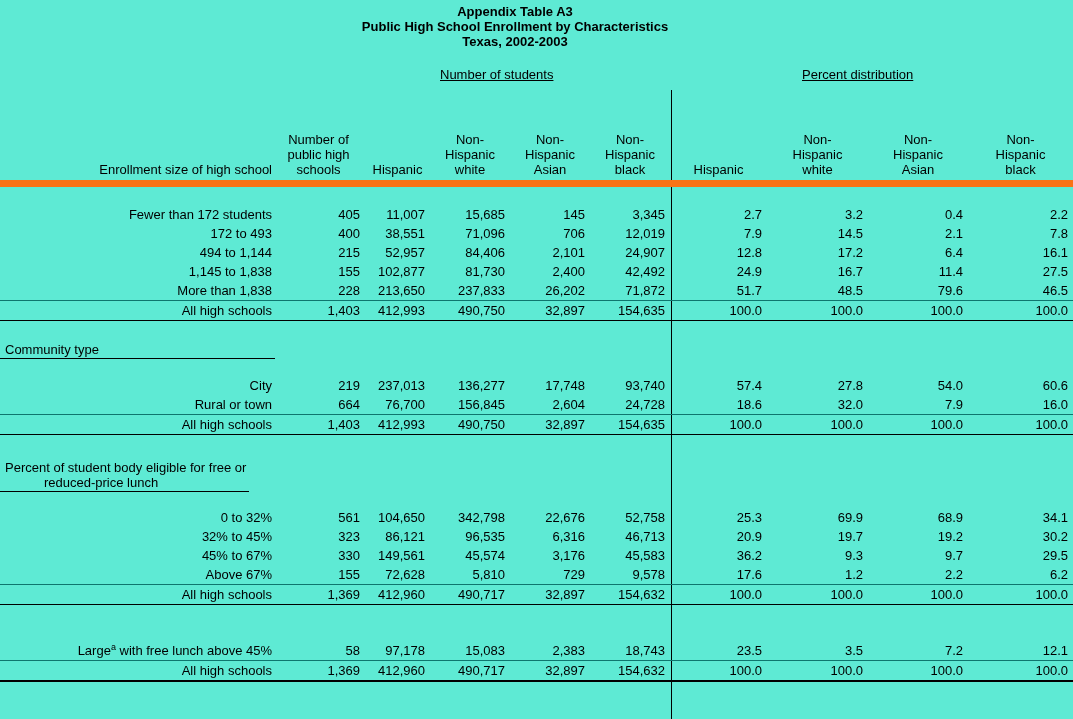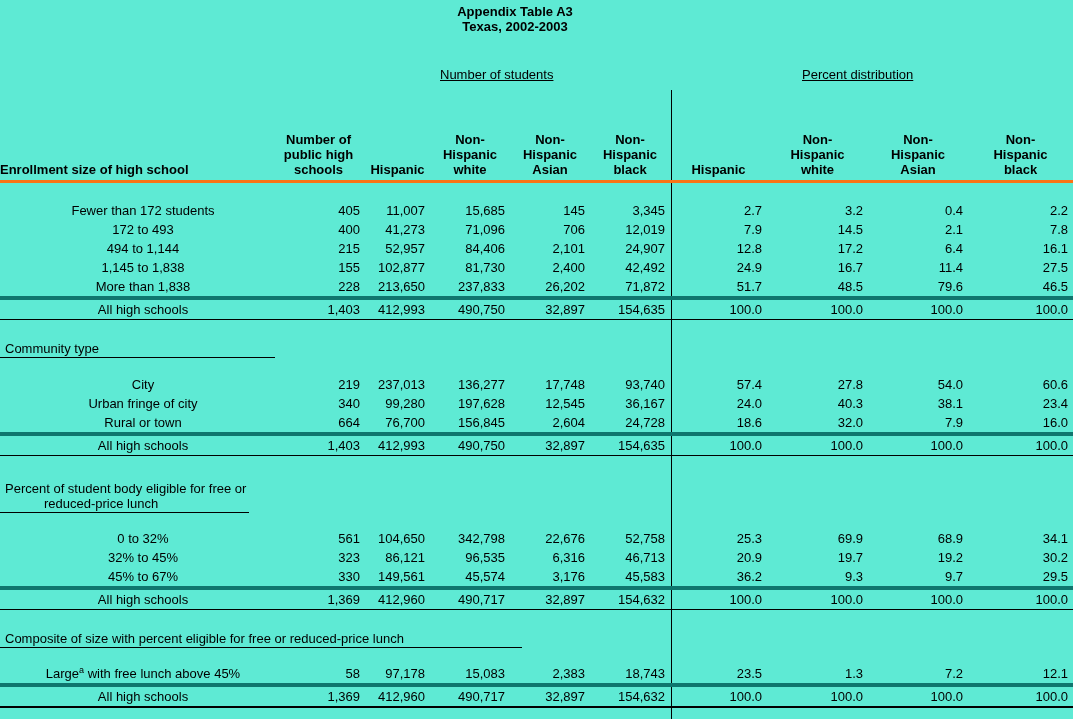--- a/index.html
+++ b/index.html
@@ -47,30 +47,29 @@
     border-collapse: collapse;
   }
   th, td { padding: 0; font-weight: normal; overflow: hidden; }
   thead th {
     height: 89px;
     vertical-align: bottom;
     text-align: center;
     white-space: pre-line;
     line-height: 15px;
     padding-bottom: 3px;
-    border-bottom: 3px solid #f97316;
-    font-weight: bold;
-  }
-  thead th.lbl { text-align: left; white-space: nowrap; }
+    border-bottom: 7px solid #f97316;
+  }
+  thead th.lbl { text-align: right; padding-left: 5px; white-space: nowrap; }
   td.num { text-align: right; padding-right: 5px; white-space: nowrap; }
-  td.lbl { text-align: center; padding-left: 14px; white-space: nowrap; }
+  td.lbl { text-align: right; padding-left: 14px; white-space: nowrap; }
   tr.data-row td { height: 19px; }
   tr.total-row td {
     height: 19px;
-    border-top: 4px solid #0f766e;
+    border-top: 1px solid #0f766e;
     border-bottom: 1px solid #000000;
   }
   tr.final-row td { border-bottom: 2px solid #000000; }
   tr.section-head td {
     vertical-align: bottom;
     padding-left: 5px;
     line-height: 15px;
   }
   .rule-line {
     display: inline-block;
@@ -84,20 +83,21 @@
   .rule-w-517 { width: 517px; }
   sup { font-size: 9px; vertical-align: super; line-height: 0; }
 </style>
 </head>
 <body>
 
 <div id="page">
 
   <div id="titles">
     <div>Appendix Table A3</div>
+    <div>Public High School Enrollment by Characteristics</div>
     <div>Texas, 2002-2003</div>
   </div>
 
   <div id="group-students" class="group-label">Number of students</div>
   <div id="group-percent" class="group-label">Percent distribution</div>
 
   <div id="vdivider"></div>
 
   <table>
     <colgroup>
@@ -152,21 +152,21 @@
           <td class="num">145</td>
           <td class="num">3,345</td>
           <td class="num">2.7</td>
           <td class="num">3.2</td>
           <td class="num">0.4</td>
           <td class="num">2.2</td>
         </tr>
         <tr class="data-row">
           <td class="lbl">172 to 493</td>
           <td class="num">400</td>
-          <td class="num">41,273</td>
+          <td class="num">38,551</td>
           <td class="num">71,096</td>
           <td class="num">706</td>
           <td class="num">12,019</td>
           <td class="num">7.9</td>
           <td class="num">14.5</td>
           <td class="num">2.1</td>
           <td class="num">7.8</td>
         </tr>
         <tr class="data-row">
           <td class="lbl">494 to 1,144</td>
@@ -233,32 +233,20 @@
           <td class="num">237,013</td>
           <td class="num">136,277</td>
           <td class="num">17,748</td>
           <td class="num">93,740</td>
           <td class="num">57.4</td>
           <td class="num">27.8</td>
           <td class="num">54.0</td>
           <td class="num">60.6</td>
         </tr>
         <tr class="data-row">
-          <td class="lbl">Urban fringe of city</td>
-          <td class="num">340</td>
-          <td class="num">99,280</td>
-          <td class="num">197,628</td>
-          <td class="num">12,545</td>
-          <td class="num">36,167</td>
-          <td class="num">24.0</td>
-          <td class="num">40.3</td>
-          <td class="num">38.1</td>
-          <td class="num">23.4</td>
-        </tr>
-        <tr class="data-row">
           <td class="lbl">Rural or town</td>
           <td class="num">664</td>
           <td class="num">76,700</td>
           <td class="num">156,845</td>
           <td class="num">2,604</td>
           <td class="num">24,728</td>
           <td class="num">18.6</td>
           <td class="num">32.0</td>
           <td class="num">7.9</td>
           <td class="num">16.0</td>
@@ -316,52 +304,59 @@
           <td class="num">330</td>
           <td class="num">149,561</td>
           <td class="num">45,574</td>
           <td class="num">3,176</td>
           <td class="num">45,583</td>
           <td class="num">36.2</td>
           <td class="num">9.3</td>
           <td class="num">9.7</td>
           <td class="num">29.5</td>
         </tr>
+        <tr class="data-row">
+          <td class="lbl">Above 67%</td>
+          <td class="num">155</td>
+          <td class="num">72,628</td>
+          <td class="num">5,810</td>
+          <td class="num">729</td>
+          <td class="num">9,578</td>
+          <td class="num">17.6</td>
+          <td class="num">1.2</td>
+          <td class="num">2.2</td>
+          <td class="num">6.2</td>
+        </tr>
         <tr class="total-row">
           <td class="lbl">All high schools</td>
           <td class="num">1,369</td>
           <td class="num">412,960</td>
           <td class="num">490,717</td>
           <td class="num">32,897</td>
           <td class="num">154,632</td>
           <td class="num">100.0</td>
           <td class="num">100.0</td>
           <td class="num">100.0</td>
           <td class="num">100.0</td>
         </tr>
         <tr>
           <td colspan="10" style="height: 20px;"></td>
         </tr>
-        <tr class="section-head">
-          <td colspan="10" style="height: 18px;">
-            <div><span class="rule-line rule-w-517">Composite of size with percent eligible for free or reduced-price lunch</span></div>
-          </td>
-        </tr>
         <tr>
           <td colspan="10" style="height: 16px;"></td>
         </tr>
         <tr class="data-row">
           <td class="lbl">Large<sup>a</sup> with free lunch above 45%</td>
           <td class="num">58</td>
           <td class="num">97,178</td>
           <td class="num">15,083</td>
           <td class="num">2,383</td>
           <td class="num">18,743</td>
           <td class="num">23.5</td>
-          <td class="num">1.3</td>
+          <td class="num">3.5</td>
           <td class="num">7.2</td>
           <td class="num">12.1</td>
         </tr>
         <tr class="total-row final-row">
           <td class="lbl">All high schools</td>
           <td class="num">1,369</td>
           <td class="num">412,960</td>
           <td class="num">490,717</td>
           <td class="num">32,897</td>
           <td class="num">154,632</td>

